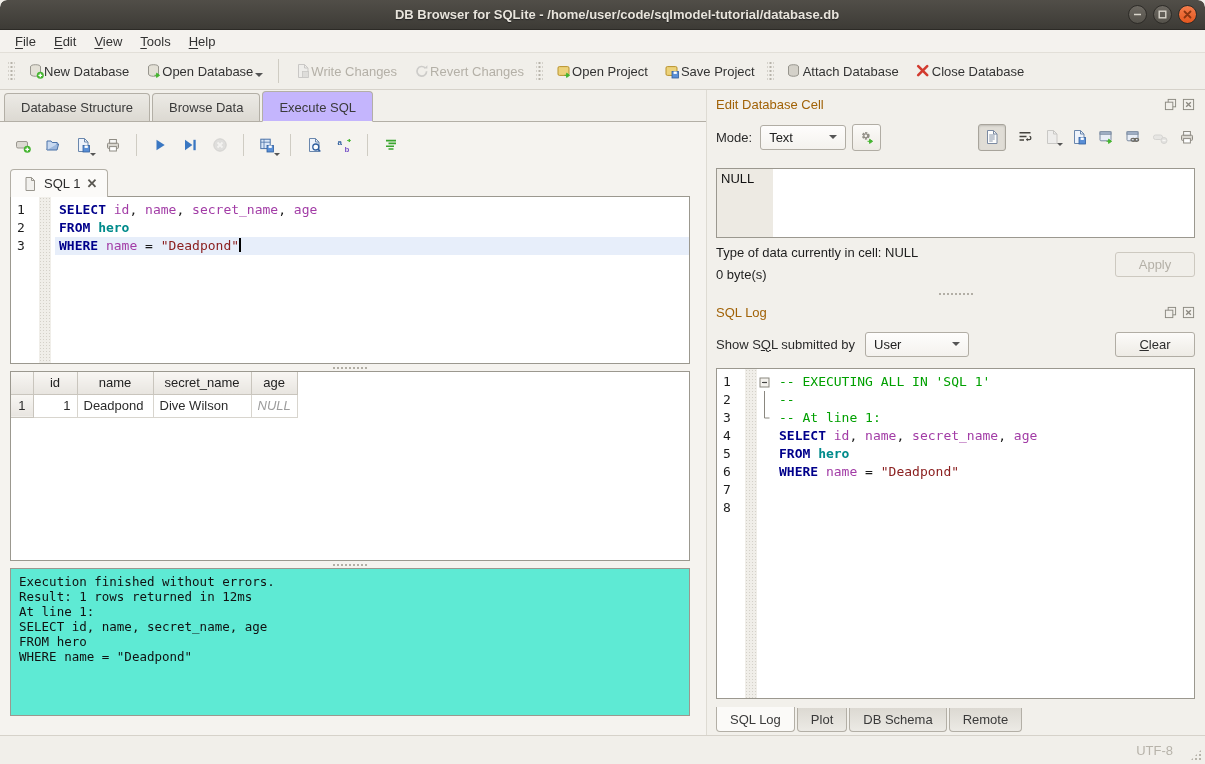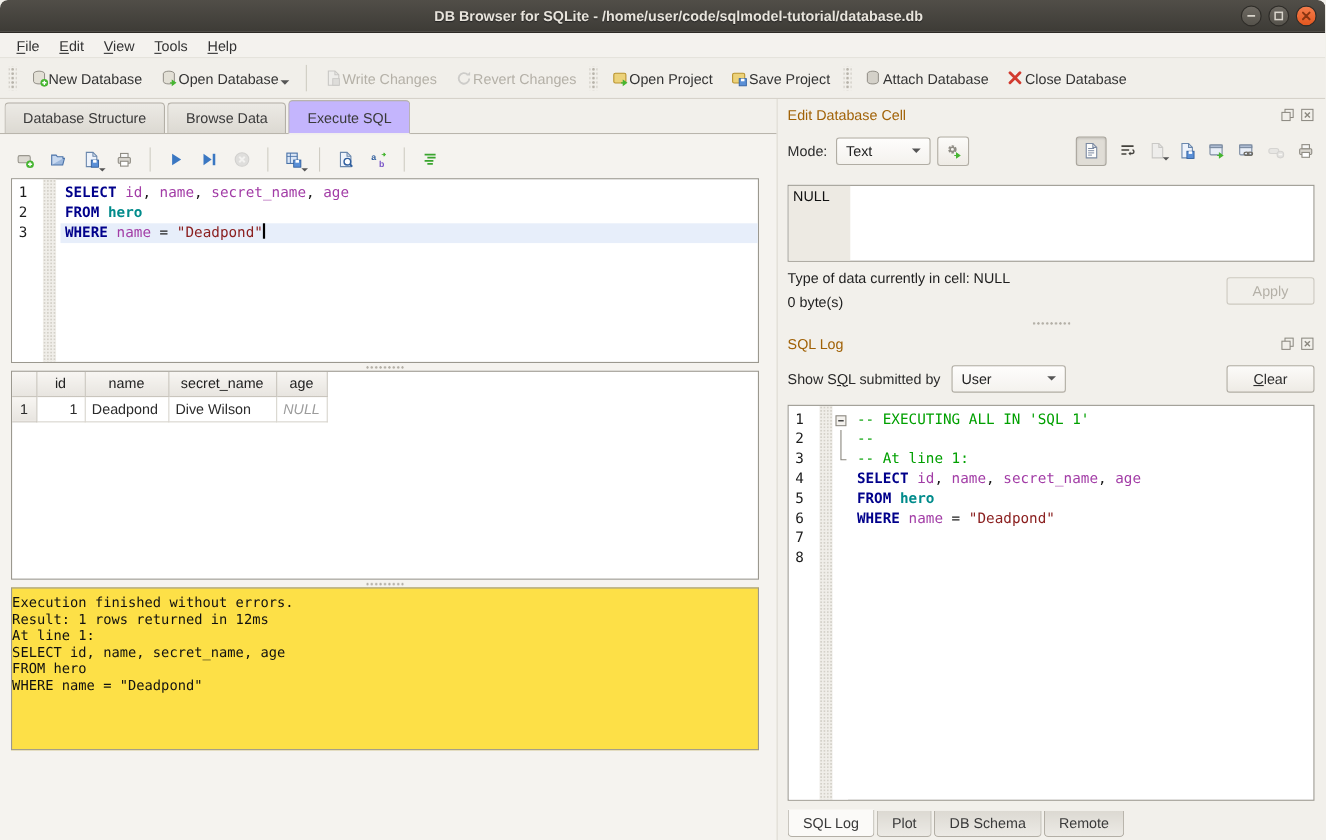--- a/index.html
+++ b/index.html
@@ -84,21 +84,21 @@
   .results { height:190px; flex:none; border:1px solid #9b988f; background:#fff; overflow:hidden; }
   table.grid { border-collapse:collapse; font-size:13px; }
   table.grid th { background:linear-gradient(#f8f6f3,#e8e5e0); border:1px solid #c9c5bd; border-top:none; font-weight:normal; color:#222; padding:2px 6px; height:22px; }
   table.grid th:first-child { border-left:none; }
   table.grid td { border:1px solid #d8d5ce; border-top:none; padding:2px 6px; height:23px; background:#fff; }
   table.grid td.rowhdr { background:linear-gradient(#f8f6f3,#e8e5e0); border-color:#c9c5bd; text-align:center; border-left:none; }
   table.grid td.num { text-align:right; }
   table.grid td.null { color:#9c9c9c; font-style:italic; }
 
   
-  .msgbox { height:148px; flex:none; border:1px solid #9b988f; background:#fde047; font-family:"DejaVu Sans Mono", monospace; font-size:12.5px; padding:5px 0; color:#111; }
+  .msgbox { height:148px; flex:none; border:1px solid #9b988f; background:#5eead4; font-family:"DejaVu Sans Mono", monospace; font-size:12.5px; padding:5px 8px; color:#111; }
   .msgbox div { line-height:15px; white-space:pre; }
 
   
   .dock-title { height:20px; display:flex; align-items:center; color:#a16207; }
   .dock-title .t { flex:1; }
   .dock-btns { display:flex; gap:4px; }
   .dock-btn { width:14px; height:14px; display:flex; align-items:center; justify-content:center; }
 
   .mode-row { height:34px; margin-top:6px; display:flex; align-items:center; }
   .combo { display:inline-flex; align-items:center; justify-content:space-between; gap:8px; background:linear-gradient(#fefdfc,#f4f2ee); border:1px solid #b1ada4; border-radius:3px; padding:4px 8px; color:#222; }
@@ -353,20 +353,32 @@
             <span class="sql-sep"></span>
             <span class="icon-btn">
               <span class="icon">
                 <svg viewBox="0 0 16 16">
                   <path d="M3 3.6h10M5.5 6.4h7.5M3 9.2h8M5.5 12h5" stroke="#3aa52e" stroke-width="1.6"></path>
                 </svg>
               </span>
             </span>
           </div>
 
+        <div class="subtabbar">
+          <div class="subtab">
+            <span class="icon">
+                <svg viewBox="0 0 16 16">
+                  <path d="M4 1.5h5.5l3 3v10H4z" fill="#f2f1ee" stroke="#9a978f"></path>
+                  <path d="M9.5 1.5v3h3" fill="none" stroke="#9a978f"></path>
+                </svg>
+              </span>
+            <span>SQL 1</span>
+            <span class="x">✕</span>
+          </div>
+        </div>
 
         <div class="editor" id="sql-editor">
           <div class="ed-gutter gutter-num-w">
               <div class="num">1</div>
               <div class="num">2</div>
               <div class="num">3</div>
             </div>
           <div class="ed-hatch"></div>
           <div class="ed-code">
               <div class="line"><span class="tk-kw">SELECT</span><span class="tk-pl"> </span><span class="tk-id">id</span><span class="tk-pl">, </span><span class="tk-id">name</span><span class="tk-pl">, </span><span class="tk-id">secret_name</span><span class="tk-pl">, </span><span class="tk-id">age</span></div>
@@ -622,13 +634,17 @@
 
       <div class="dock-tabs">
           <span class="dock-tab active">SQL Log</span>
           <span class="dock-tab">Plot</span>
           <span class="dock-tab">DB Schema</span>
           <span class="dock-tab">Remote</span>
         </div>
     </div>
   </div>
 
+  <div class="statusbar">
+    <span class="enc">UTF-8</span>
+    <span class="grip"></span>
+  </div>
 </div>
 
 </body></html>

